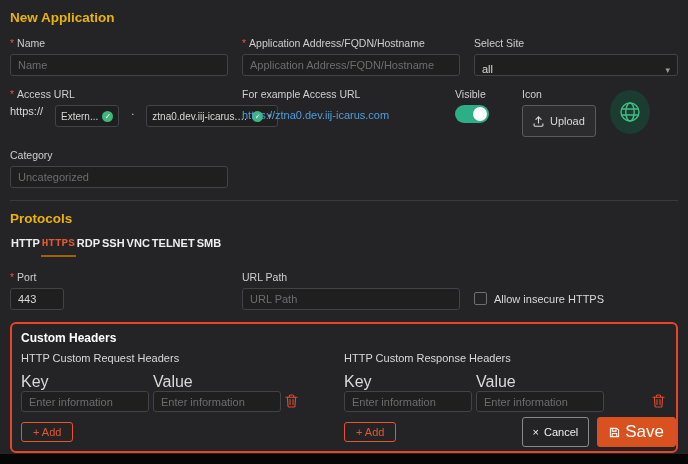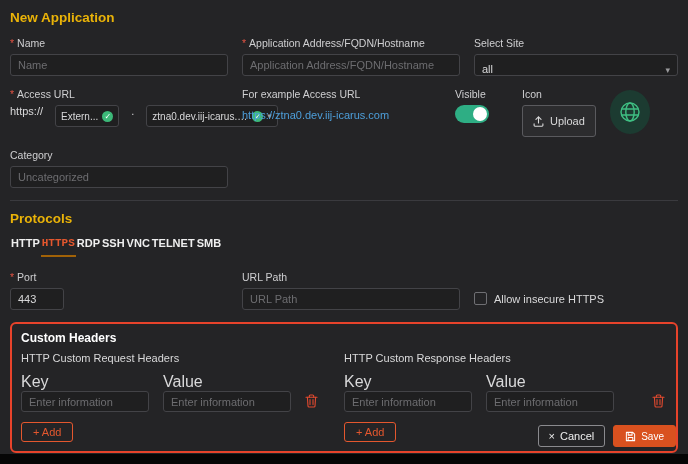--- a/index.html
+++ b/index.html
@@ -81,42 +81,42 @@
   .checkbox { width:13px; height:13px; border:1px solid #6f6f73; border-radius:2px; background:transparent; }
   .checkbox-label { font-size:11px; color:#d9d9da; }
 
   .ch-box {
     border:2px solid #e8432b; border-radius:6px; padding:7px 9px 9px 9px; margin:2px 0 10px 0;
   }
   .ch-title { font-size:12px; font-weight:bold; color:#ffffff; margin-bottom:7px; }
   .ch-cols { display:flex; }
   .ch-col { flex:1; }
   .ch-sub { font-size:11px; color:#d9d9da; margin-bottom:9px; }
-  .kv-row { display:flex; gap:14px; align-items:center; }
+  .kv-row { display:flex; gap:4px; align-items:center; }
   .kv { width:128px; }
   .kv input.text { width:128px; height:21px; }
   .trash { margin-top:16px; cursor:pointer; display:inline-flex; }
   .trash.push { margin-left:auto; margin-right:2px; }
   .add-btn {
     margin-top:10px; background:transparent; border:1px solid #e4572e; color:#e4572e;
     border-radius:3px; font-size:11px; padding:3px 11px; cursor:pointer;
     font-family:"Liberation Sans", sans-serif;
   }
 
   .sso-label { font-size:11px; color:#d9d9da; margin:2px 0 7px 0; }
 
   .footer { position:absolute; right:12px; bottom:17px; display:flex; gap:8px; }
   .btn-cancel {
     display:inline-flex; align-items:center; gap:5px; background:transparent;
     border:1px solid #8a8a8e; color:#efefef; border-radius:3px; font-size:11px;
     padding:4px 10px; cursor:pointer; font-family:"Liberation Sans", sans-serif;
   }
   .btn-save {
     display:inline-flex; align-items:center; gap:5px; background:#d9511f;
-    border:1px solid #d9511f; color:#fff; border-radius:3px; font-size:10px;
+    border:1px solid #d9511f; color:#fff; border-radius:3px; font-size:17px;
     padding:4px 11px; cursor:pointer; font-family:"Liberation Sans", sans-serif;
   }
   .bottom-bar { position:absolute; left:0; right:0; bottom:0; height:10px; background:#060606; }
 </style>
 </head>
 <body>
 
 <div class="app">
 
   <div class="title">New Application</div>

